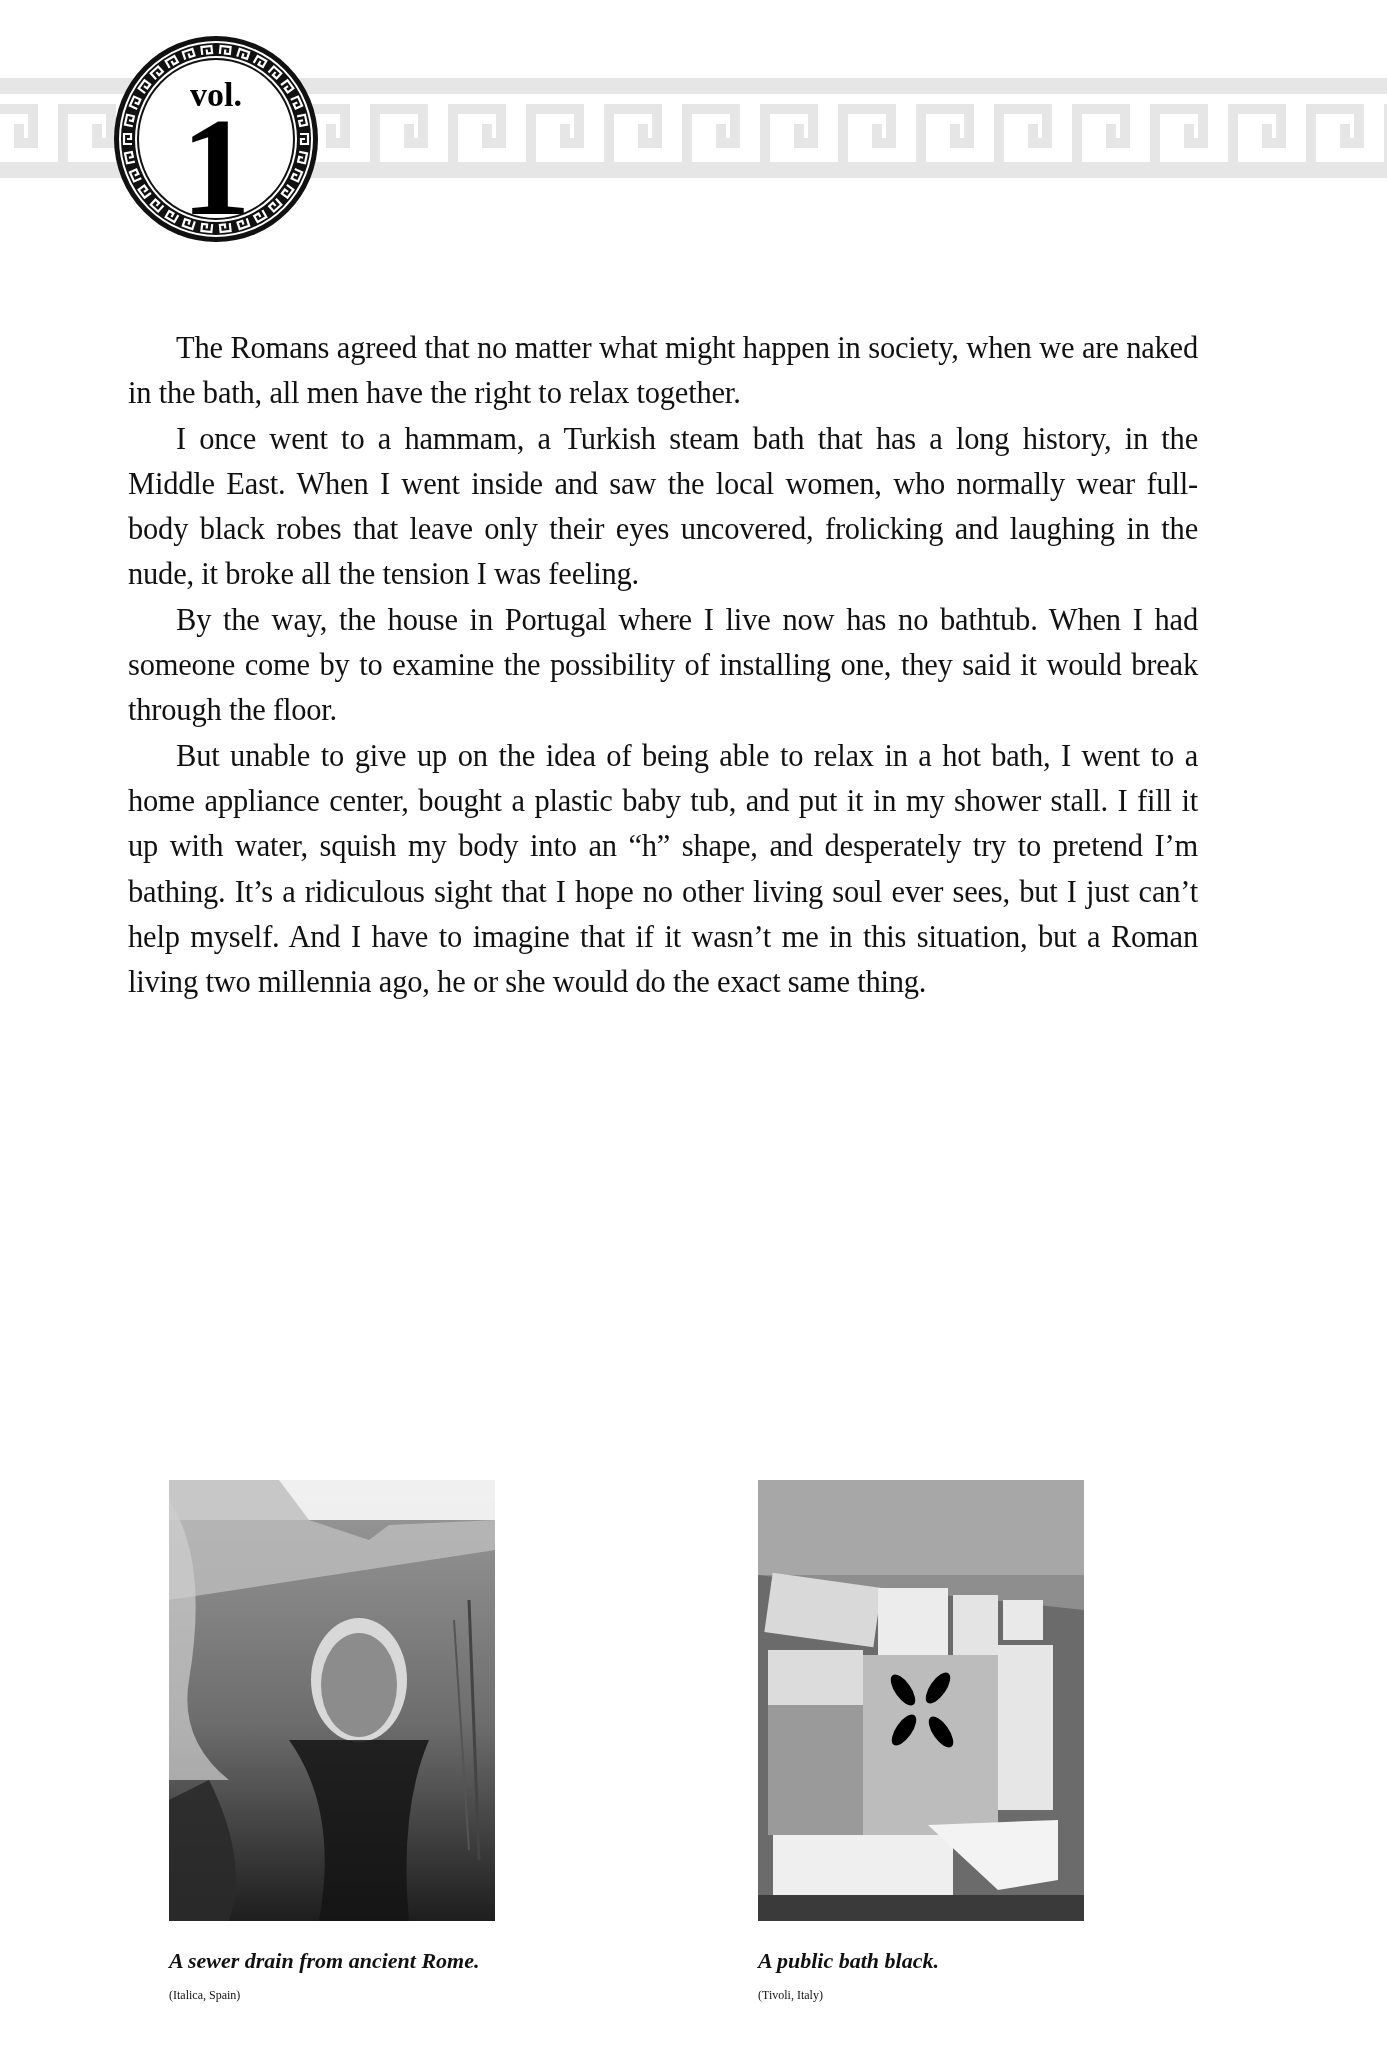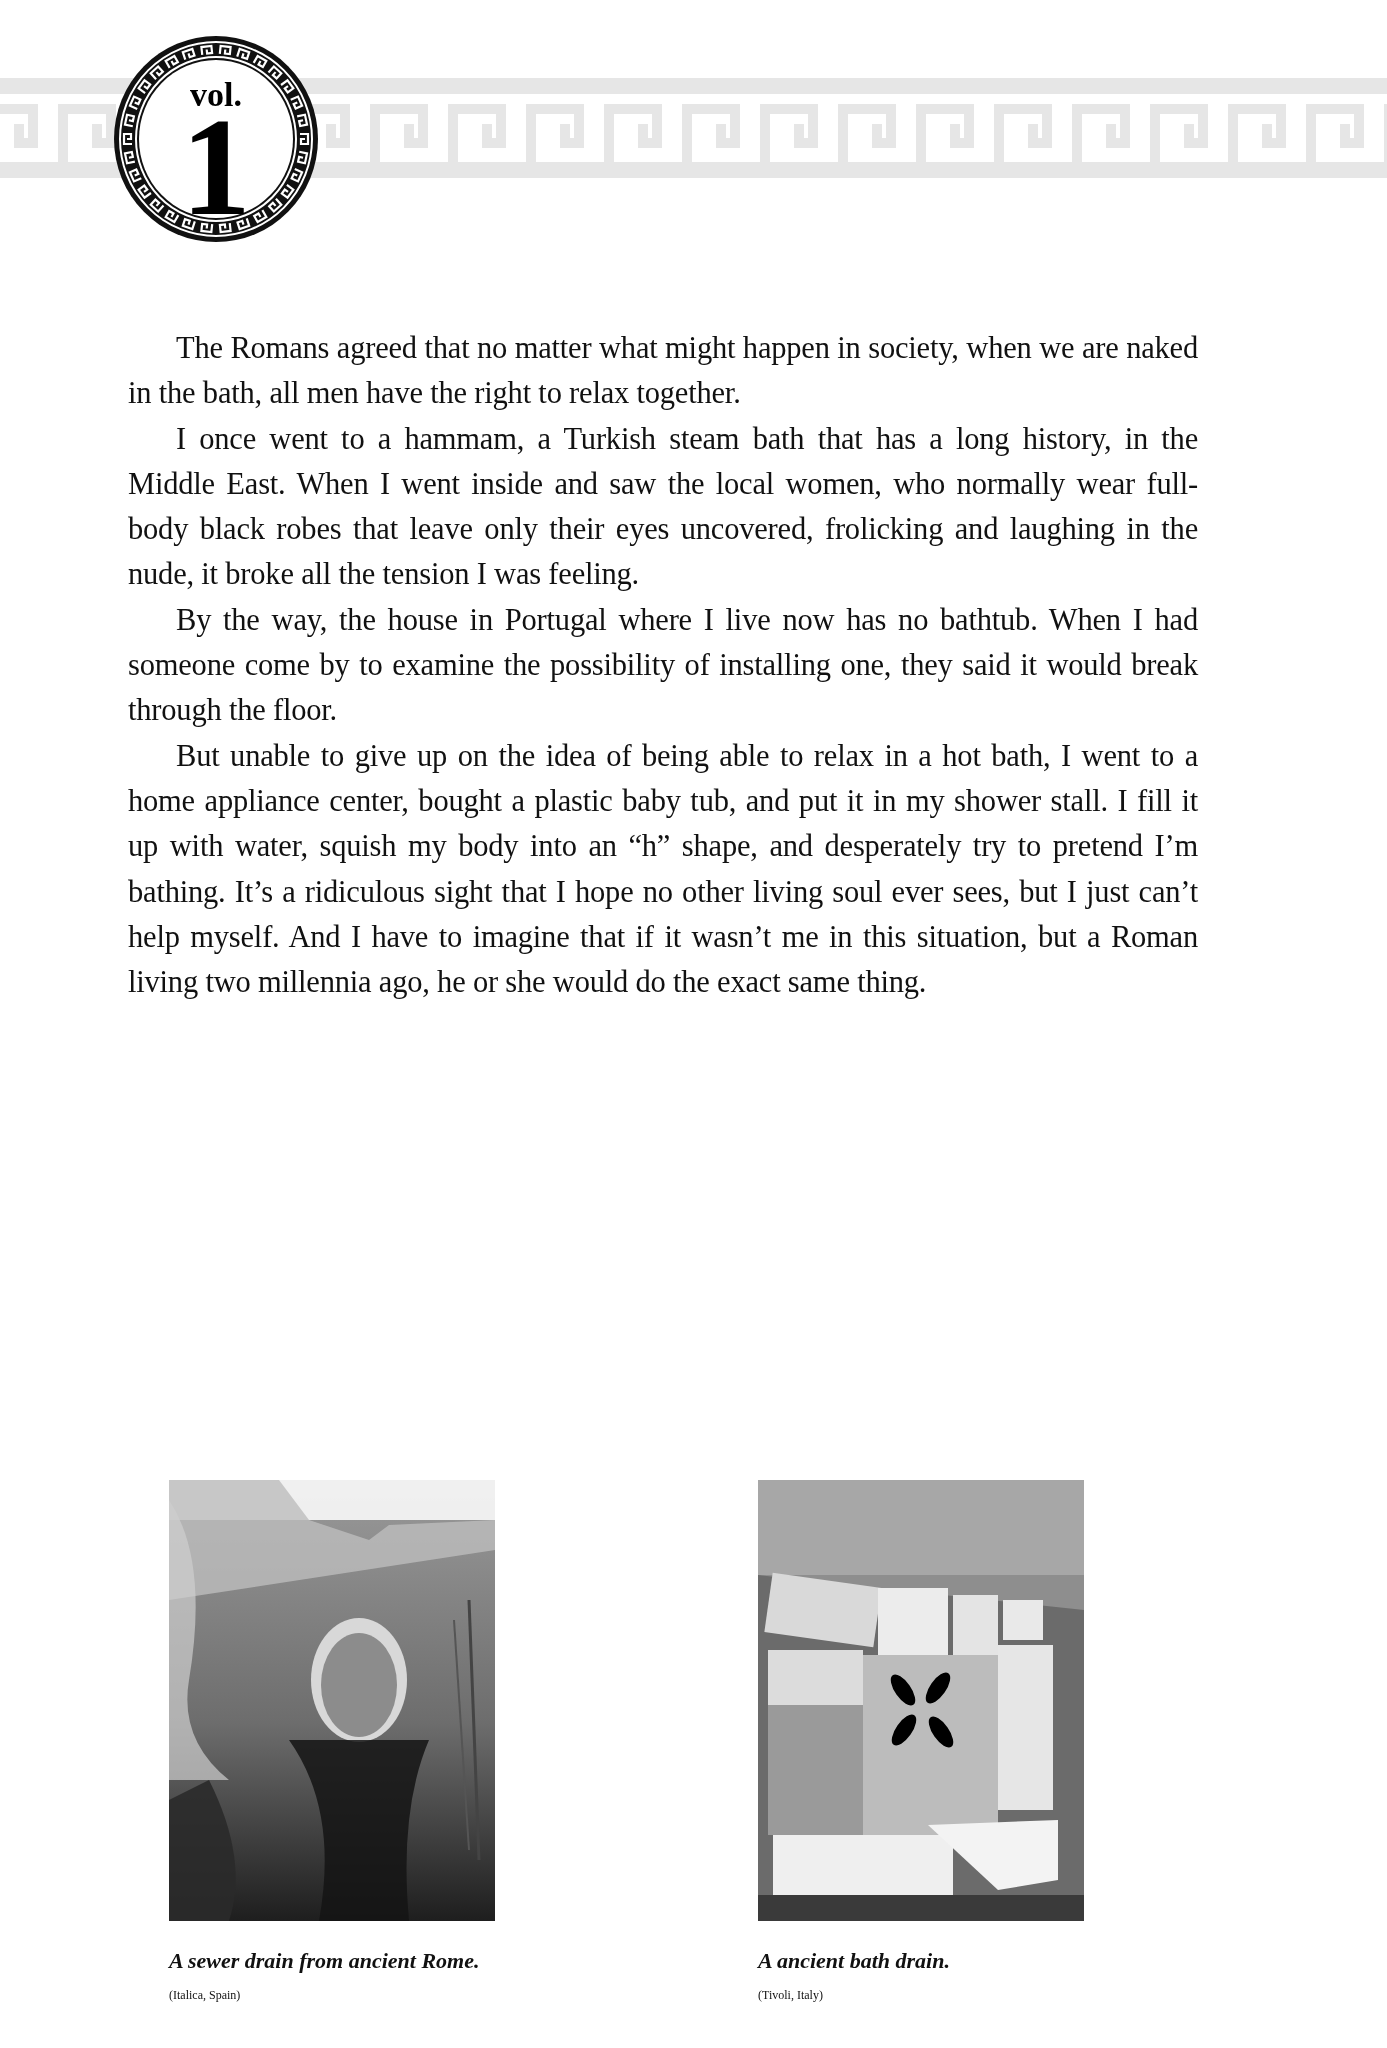--- a/index.html
+++ b/index.html
@@ -156,15 +156,15 @@
     </g>
     <rect x="0" y="415" width="326" height="26" fill="#3a3a3a"></rect>
   </svg>
 </div>
 
 <div class="caption caption-left">
   <div class="title">A sewer drain from ancient Rome.</div>
   <div class="place">(Italica, Spain)</div>
 </div>
 <div class="caption caption-right">
-  <div class="title">A ancient bath drain.</div>
+  <div class="title">A public bath black.</div>
   <div class="place">(Tivoli, Italy)</div>
 </div>
 
 </body></html>

